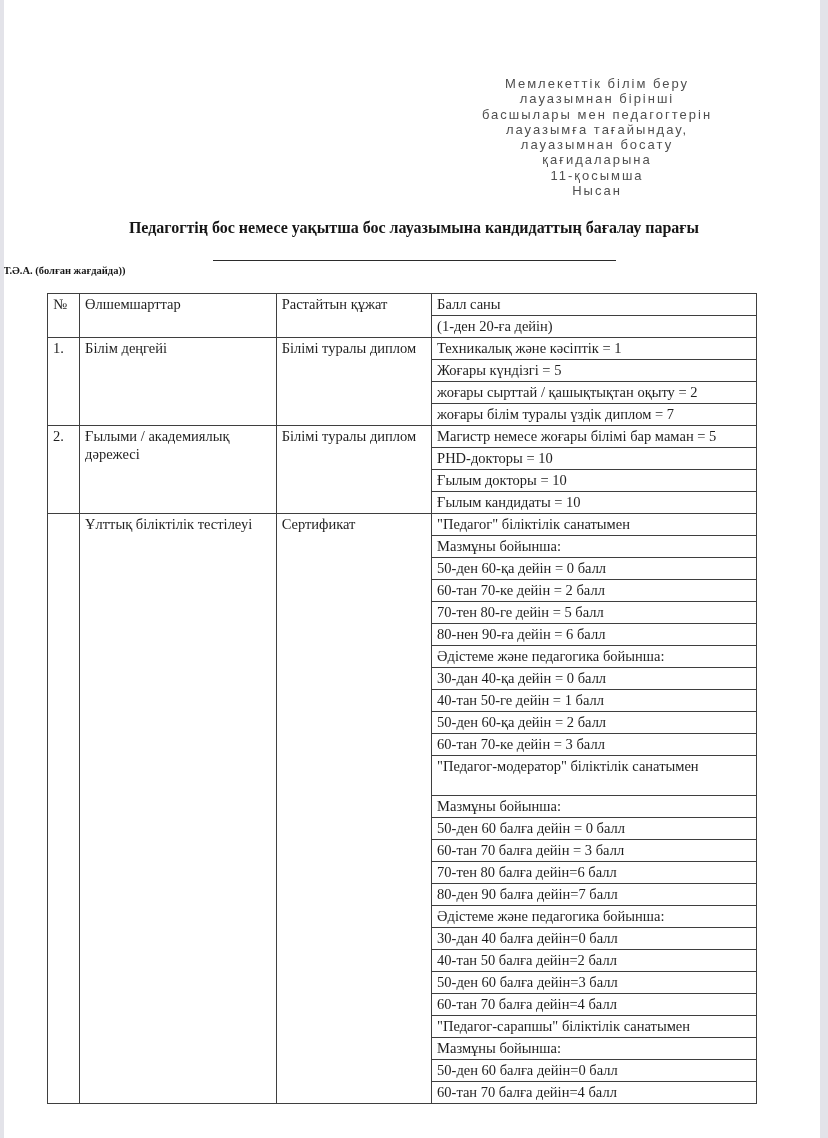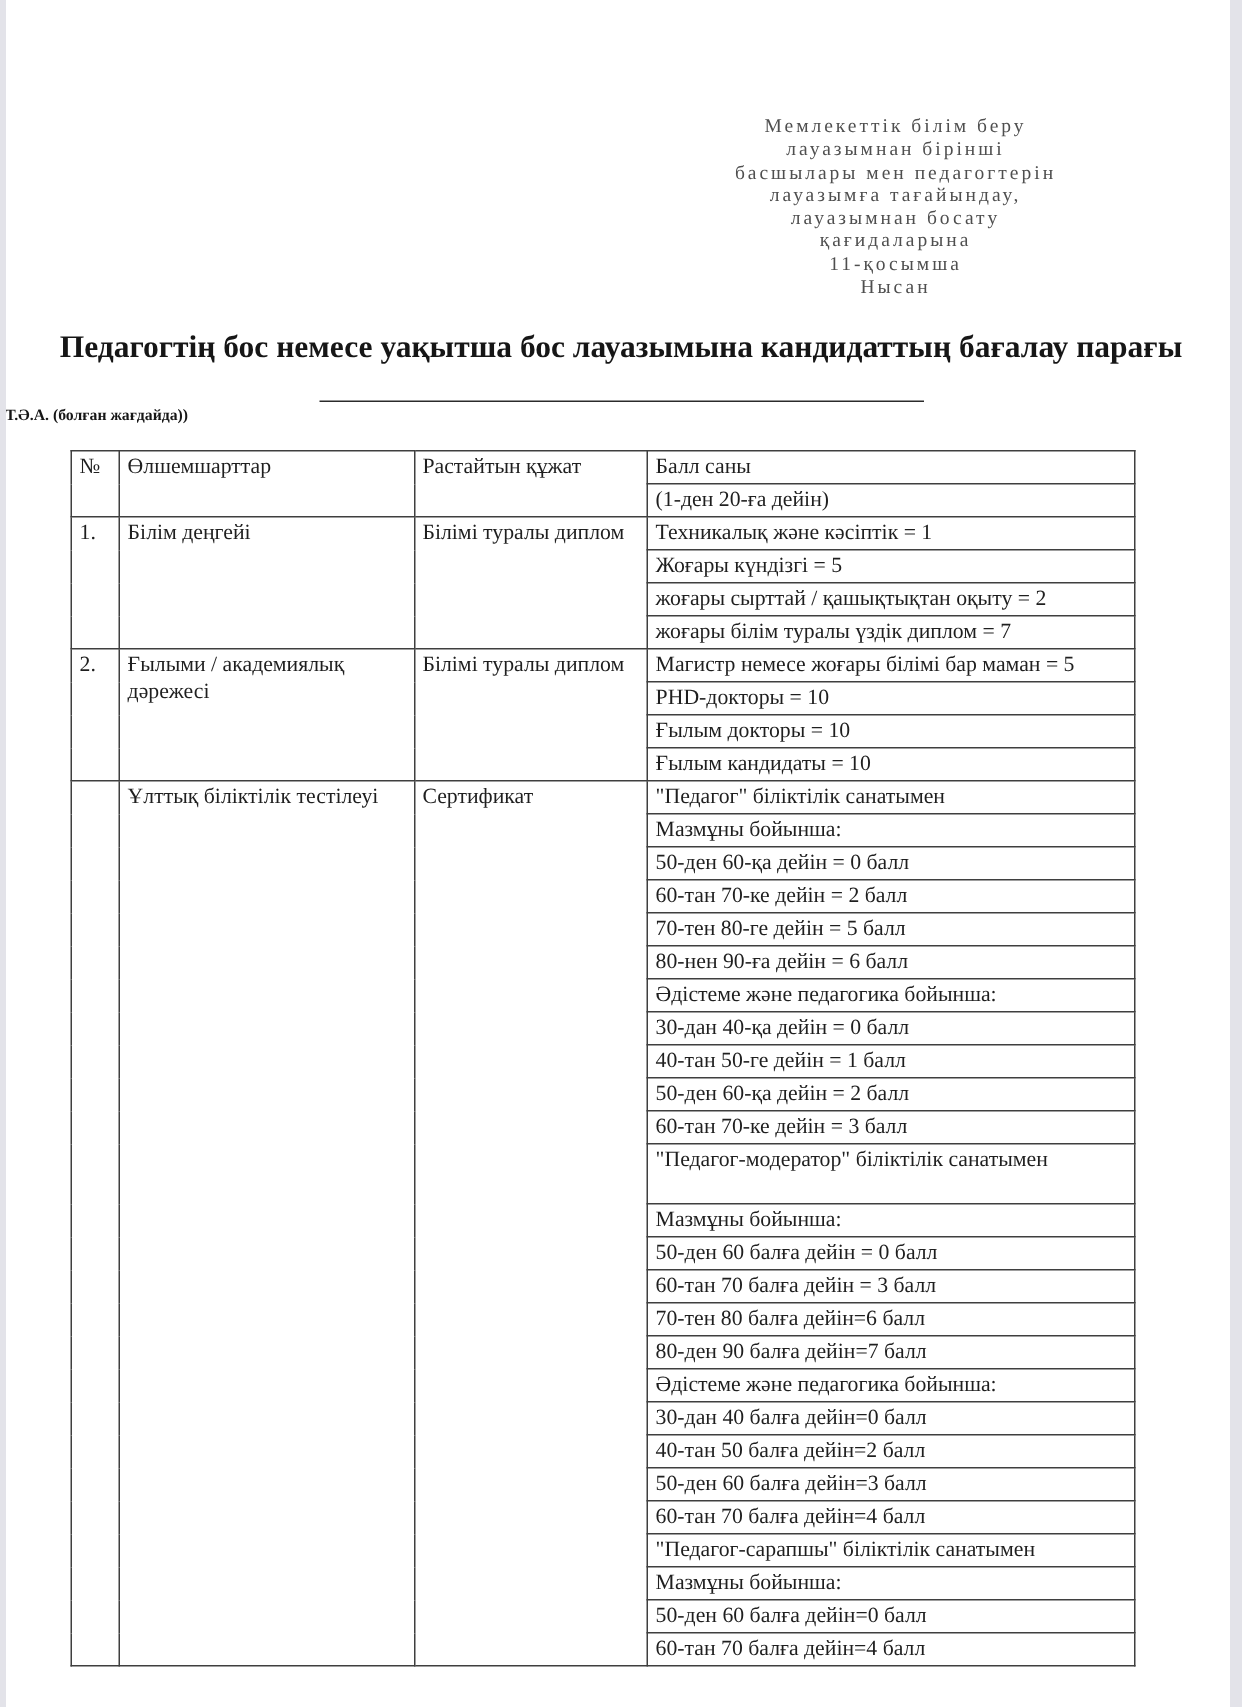--- a/index.html
+++ b/index.html
@@ -20,30 +20,30 @@
     color:var(--text);
   }
   .edge{position:absolute;top:0;height:100%;background:var(--edge);}
   .edge-left{left:0;width:4px;}
   .edge-right{right:0;width:8px;}
 
   .appendix-note{
     width:330px;
     margin:76px 66px 0 auto;
     text-align:center;
-    font-family:Liberation Serif, serif;
+    font-family:Liberation Sans, sans-serif;
     font-size:13px;
     letter-spacing:2px;
     line-height:15.3px;
     color:var(--note-text);
   }
   .doc-title{
     margin-top:21px;
     text-align:center;
-    font-size:21px;
+    font-size:16px;
     font-weight:bold;
     color:#161616;
   }
   .name-underline{
     width:403px;
     margin:23px auto 0 auto;
     border-bottom:1.6px solid #2b2b2b;
     height:1px;
   }
   .name-caption{

